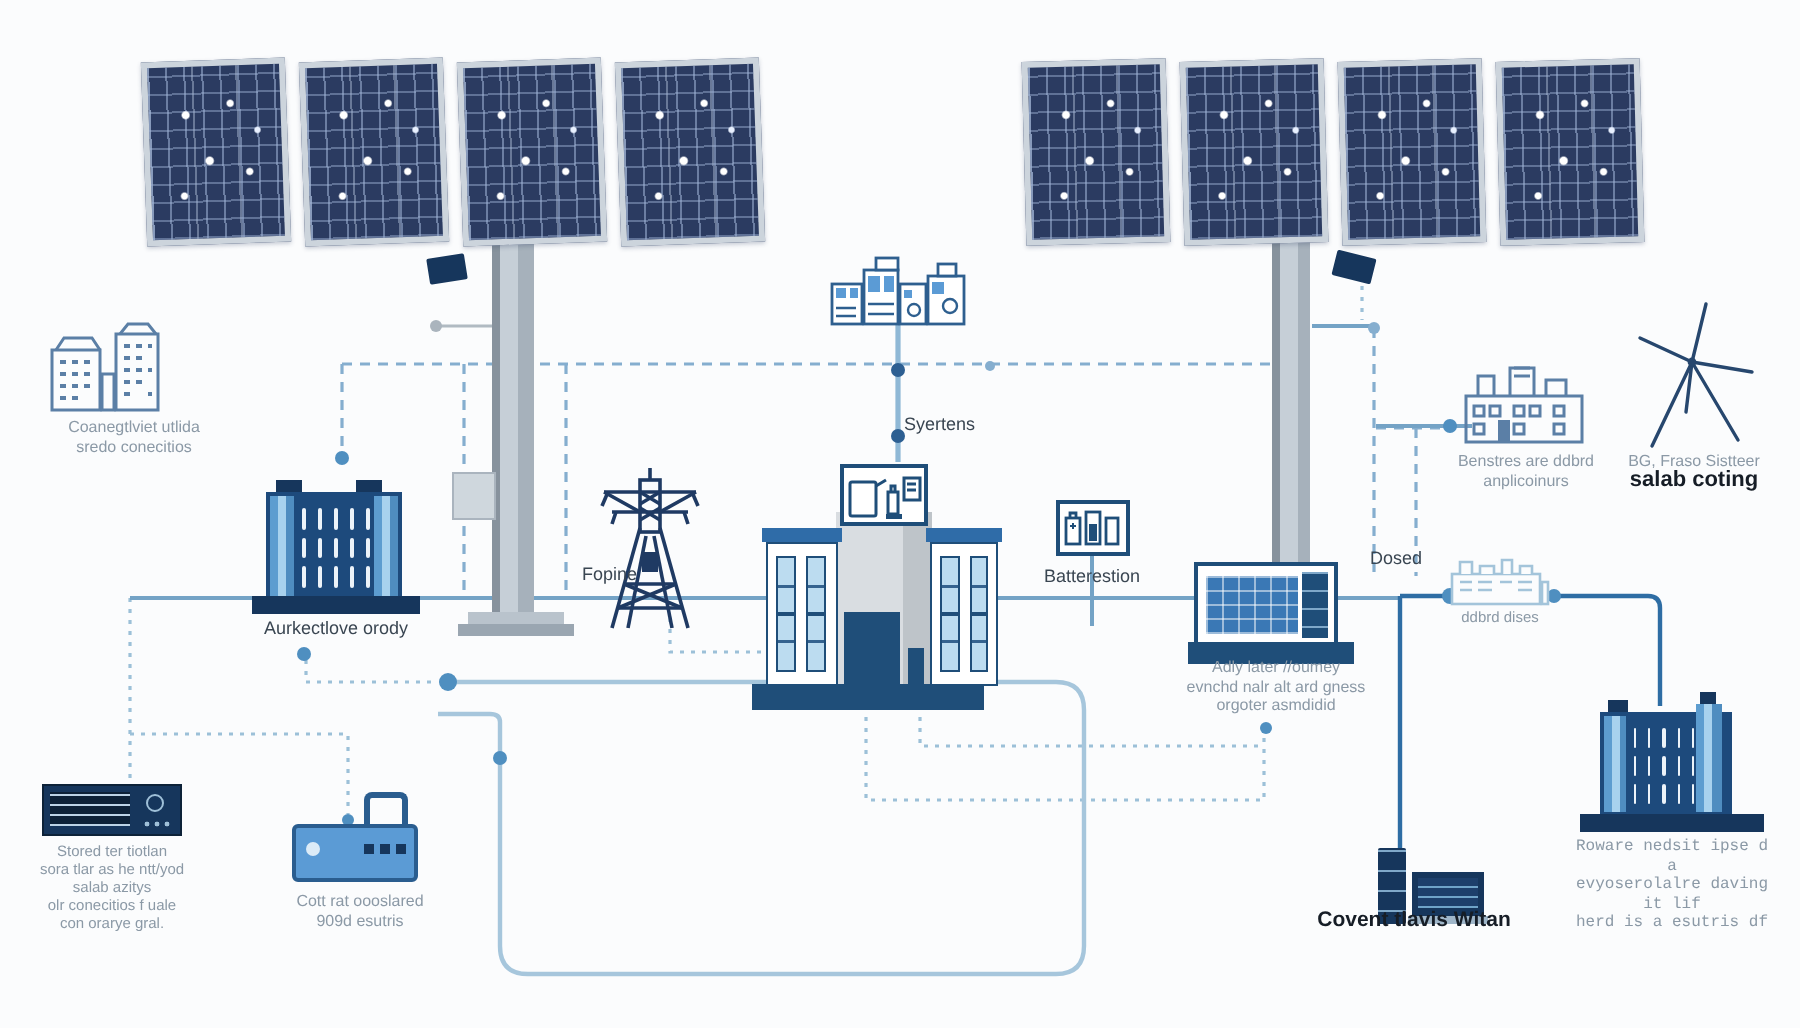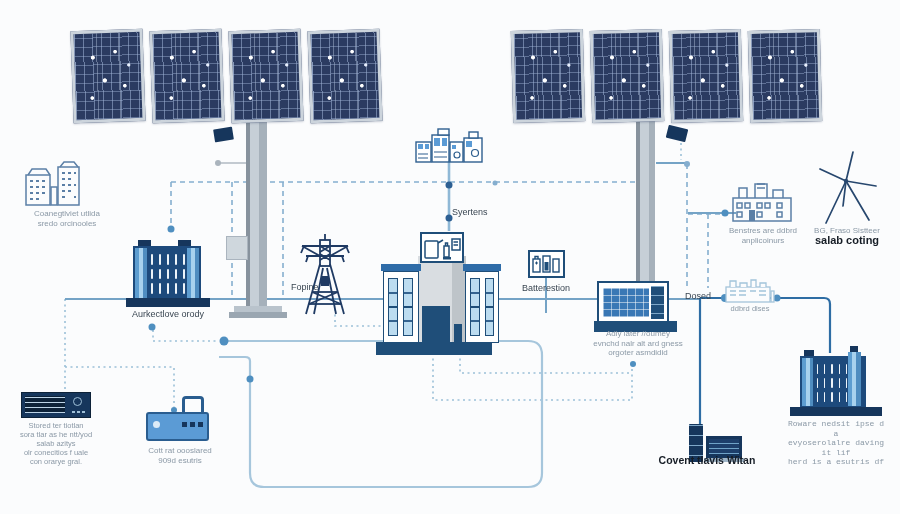--- a/index.html
+++ b/index.html
@@ -213,21 +213,21 @@
         <rect x="46" y="24" width="3" height="2"></rect>
         <rect x="52" y="24" width="2" height="2"></rect>
       <rect x="40" y="30" width="3" height="2"></rect>
         <rect x="46" y="30" width="3" height="2"></rect>
       <rect x="40" y="36" width="3" height="2"></rect>
         <rect x="52" y="36" width="2" height="2"></rect>
     </g>
   </svg>
   <div class="lbl" style="left:20px;top:209px;width:94px;">
     <div>Coanegtlviet utlida</div>
-    <div>sredo orcinooles</div>
+    <div>sredo conecitios</div>
   </div>
 
   <div class="abs" style="left:126px;top:238px;width:86px;height:70px;z-index:3;">
     <div class="abs bcap" style="left:12px;top:2px;width:13px;height:8px;"></div>
     <div class="abs bcap" style="left:52px;top:2px;width:13px;height:8px;"></div>
     <div class="abs bbody" style="left:7px;top:8px;width:68px;height:54px;"></div>
     <div class="abs bpillar" style="left:9px;top:10px;width:12px;height:50px;"></div>
     <div class="abs bpillar" style="left:61px;top:10px;width:12px;height:50px;"></div>
     <div class="win-slots" style="left: 25px; top: 16px; width: 34px; height: 40px; grid-template-columns: repeat(5, 1fr); grid-template-rows: repeat(3, 1fr);">
         <i></i>
@@ -356,21 +356,21 @@
     <div class="abs monitor-scr" style="left:11px;top:9px;width:46px;height:29px;"></div>
     <div class="abs monitor-side" style="left:59px;top:7px;width:13px;height:33px;"></div>
     <div class="abs monitor-base" style="left:34px;top:45px;width:14px;height:4px;"></div>
     <div class="abs monitor-base" style="left:2px;top:42px;width:83px;height:11px;"></div>
   </div>
   <div class="lbl" style="left:590px;top:329px;width:96px;">
     <div>Adly later //oumey</div>
     <div>evnchd nalr alt ard gness</div>
     <div>orgoter asmdidid</div>
   </div>
-  <div class="lbl mid left" style="left:685px;top:292px;width:34px;">
+  <div class="lbl mid left" style="left:685px;top:275px;width:34px;">
     <span>Dosed</span>
   </div>
 
   <svg class="abs" style="left:724px;top:278px;z-index:3;" width="52" height="26" viewBox="0 0 52 26">
     <g stroke="#a3c4da" stroke-width="1.3" fill="#fbfcfd">
       <rect x="2" y="9" width="44" height="15"></rect>
       <path d="M6,9 V3 h6 V9 M16,9 V5 h7 V9 M27,9 V2 h5 V9 M36,9 V5 h6 V9"></path>
       <rect x="47" y="13" width="3" height="11"></rect>
       <path d="M6,13 h6 M6,17 h6 M15,13 h7 M15,17 h7 M26,13 h6 M35,13 h7 M35,17 h7"></path>
     </g>

